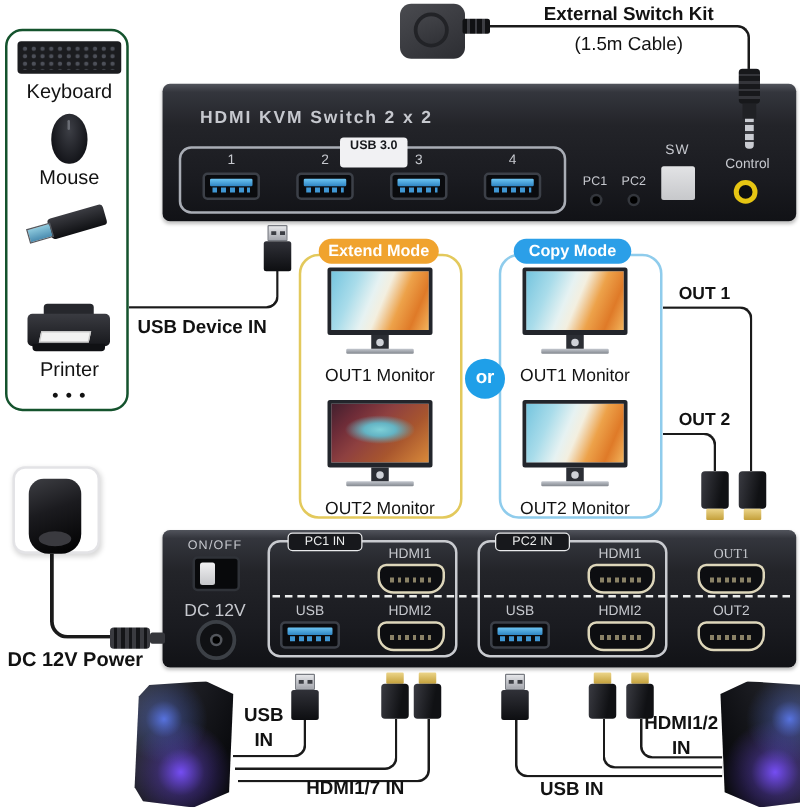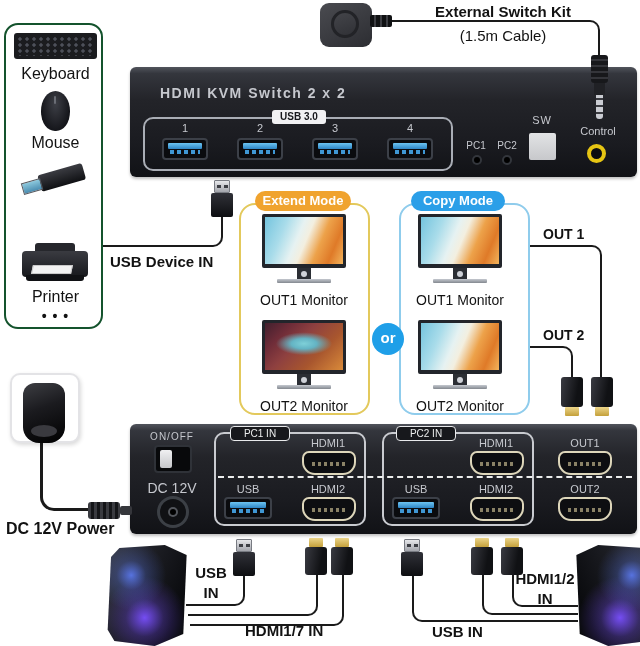--- a/index.html
+++ b/index.html
@@ -103,21 +103,21 @@
       <div class="abs" style="left:10px;top:22px;width:40px;height:9px;background:#f2f2f2;border:1px solid #c9c9c9;transform:skewX(-12deg);"></div>
       <div class="abs" style="left:4px;top:32px;width:58px;height:6px;background:#101114;border-radius:0 0 3px 3px;"></div>
     </div>
     <div class="lbl ctr" style="left:0;top:263px;width:99px;font-size:16px;">Printer</div>
     <div class="lbl ctr b" style="left:0;top:283px;width:99px;font-size:14px;letter-spacing:1px;">• • •</div>
   </div>
 
   <div class="device" style="top:67px;padding-left:36px;">
     <div class="lbl gray" style="left:30px;top:18px;font-size:14px;font-weight:600;letter-spacing:1.5px;">HDMI KVM Switch 2 x 2</div>
     <div class="abs" style="left:13px;top:50px;width:310px;height:54px;border:2px solid #a9adb5;border-radius:10px;"></div>
-    <div class="lbl ctr b" style="left:142px;top:43px;width:54px;height:14px;font-size:10px;line-height:14px;background:#f1f1f3;color:#17181c;border-radius:3px;">USB 3.0</div>
+    <div class="lbl ctr b" style="left:142px;top:43px;width:54px;height:24px;font-size:10px;line-height:14px;background:#f1f1f3;color:#17181c;border-radius:3px;">USB 3.0</div>
 
     <div class="lbl ctr gray" style="left:32px;top:55px;width:46px;font-size:11px;">1</div>
     <div class="lbl ctr gray" style="left:107px;top:55px;width:46px;font-size:11px;">2</div>
     <div class="lbl ctr gray" style="left:182px;top:55px;width:46px;font-size:11px;">3</div>
     <div class="lbl ctr gray" style="left:257px;top:55px;width:46px;font-size:11px;">4</div>
 
     <div class="usbport" style="left:32px;top:71px;width:46px;height:22px;">
         <div class="tong"></div>
         <div class="pins"></div>
       </div>
@@ -161,21 +161,21 @@
   <div class="abs" style="left:211px;top:180px;width:22px;height:37px;">
     <div class="usbconn-tip" style="left:3px;top:0;"></div>
     <div class="usbconn-body" style="left:0;top:13px;height:24px;"></div>
   </div>
   <div class="lbl b" style="left:110px;top:253px;font-size:15px;">USB Device IN</div>
 
   <div class="abs" style="left:239px;top:203px;width:131px;height:212px;border:2px solid #e3c95c;border-radius:16px;"></div>
   <div class="abs" style="left:399px;top:203px;width:131px;height:212px;border:2px solid #8fccec;border-radius:16px;"></div>
   <div class="pill" style="left:255px;top:191px;width:96px;background:#f0a32e;">Extend Mode</div>
   <div class="pill" style="left:411px;top:191px;width:94px;background:#2b9fe8;">Copy Mode</div>
-  <div class="abs ctr" style="left:372px;top:287px;width:32px;height:32px;border-radius:50%;background:#1f9fe8;color:#fff;font-weight:bold;font-size:15px;line-height:30px;margin-top:36px;">or</div>
+  <div class="abs ctr" style="left:372px;top:287px;width:32px;height:32px;border-radius:50%;background:#1f9fe8;color:#fff;font-weight:bold;font-size:15px;line-height:30px;">or</div>
 
   <div class="monitor" style="left:262px;top:214px;">
     <div class="screen wa"></div>
       <div class="neck"></div>
       <div class="base"></div>
   </div>
   <div class="monitor" style="left:262px;top:320px;">
     <div class="screen wb"></div>
       <div class="neck"></div>
       <div class="base"></div>
@@ -241,21 +241,21 @@
     <div class="lbl ctr gray" style="left:264px;top:59px;width:44px;font-size:11px;">USB</div>
     <div class="usbport" style="left:262px;top:73px;width:48px;height:22px;">
         <div class="tong"></div>
         <div class="pins"></div>
       </div>
     <div class="lbl ctr gray" style="left:336px;top:59px;width:60px;font-size:11px;">HDMI2</div>
     <div class="hdmiport" style="left:340px;top:73px;">
         <div class="pins"></div>
       </div>
 
-    <div class="lbl ctr gray" style="left:426px;top:13px;width:58px;font-size:11px;">OUT1</div>
+    <div class="lbl ctr gray" style="left:426px;top:13px;width:58px;font-size:11px;font-family:Liberation Serif, serif;">OUT1</div>
     <div class="hdmiport" style="left:428px;top:27px;">
         <div class="pins"></div>
       </div>
     <div class="lbl ctr gray" style="left:426px;top:59px;width:58px;font-size:11px;">OUT2</div>
     <div class="hdmiport" style="left:428px;top:73px;">
         <div class="pins"></div>
       </div>
 
     <div class="abs" style="left:88px;top:52px;width:414px;border-top:2px dashed #eceded;"></div>
   </div>

